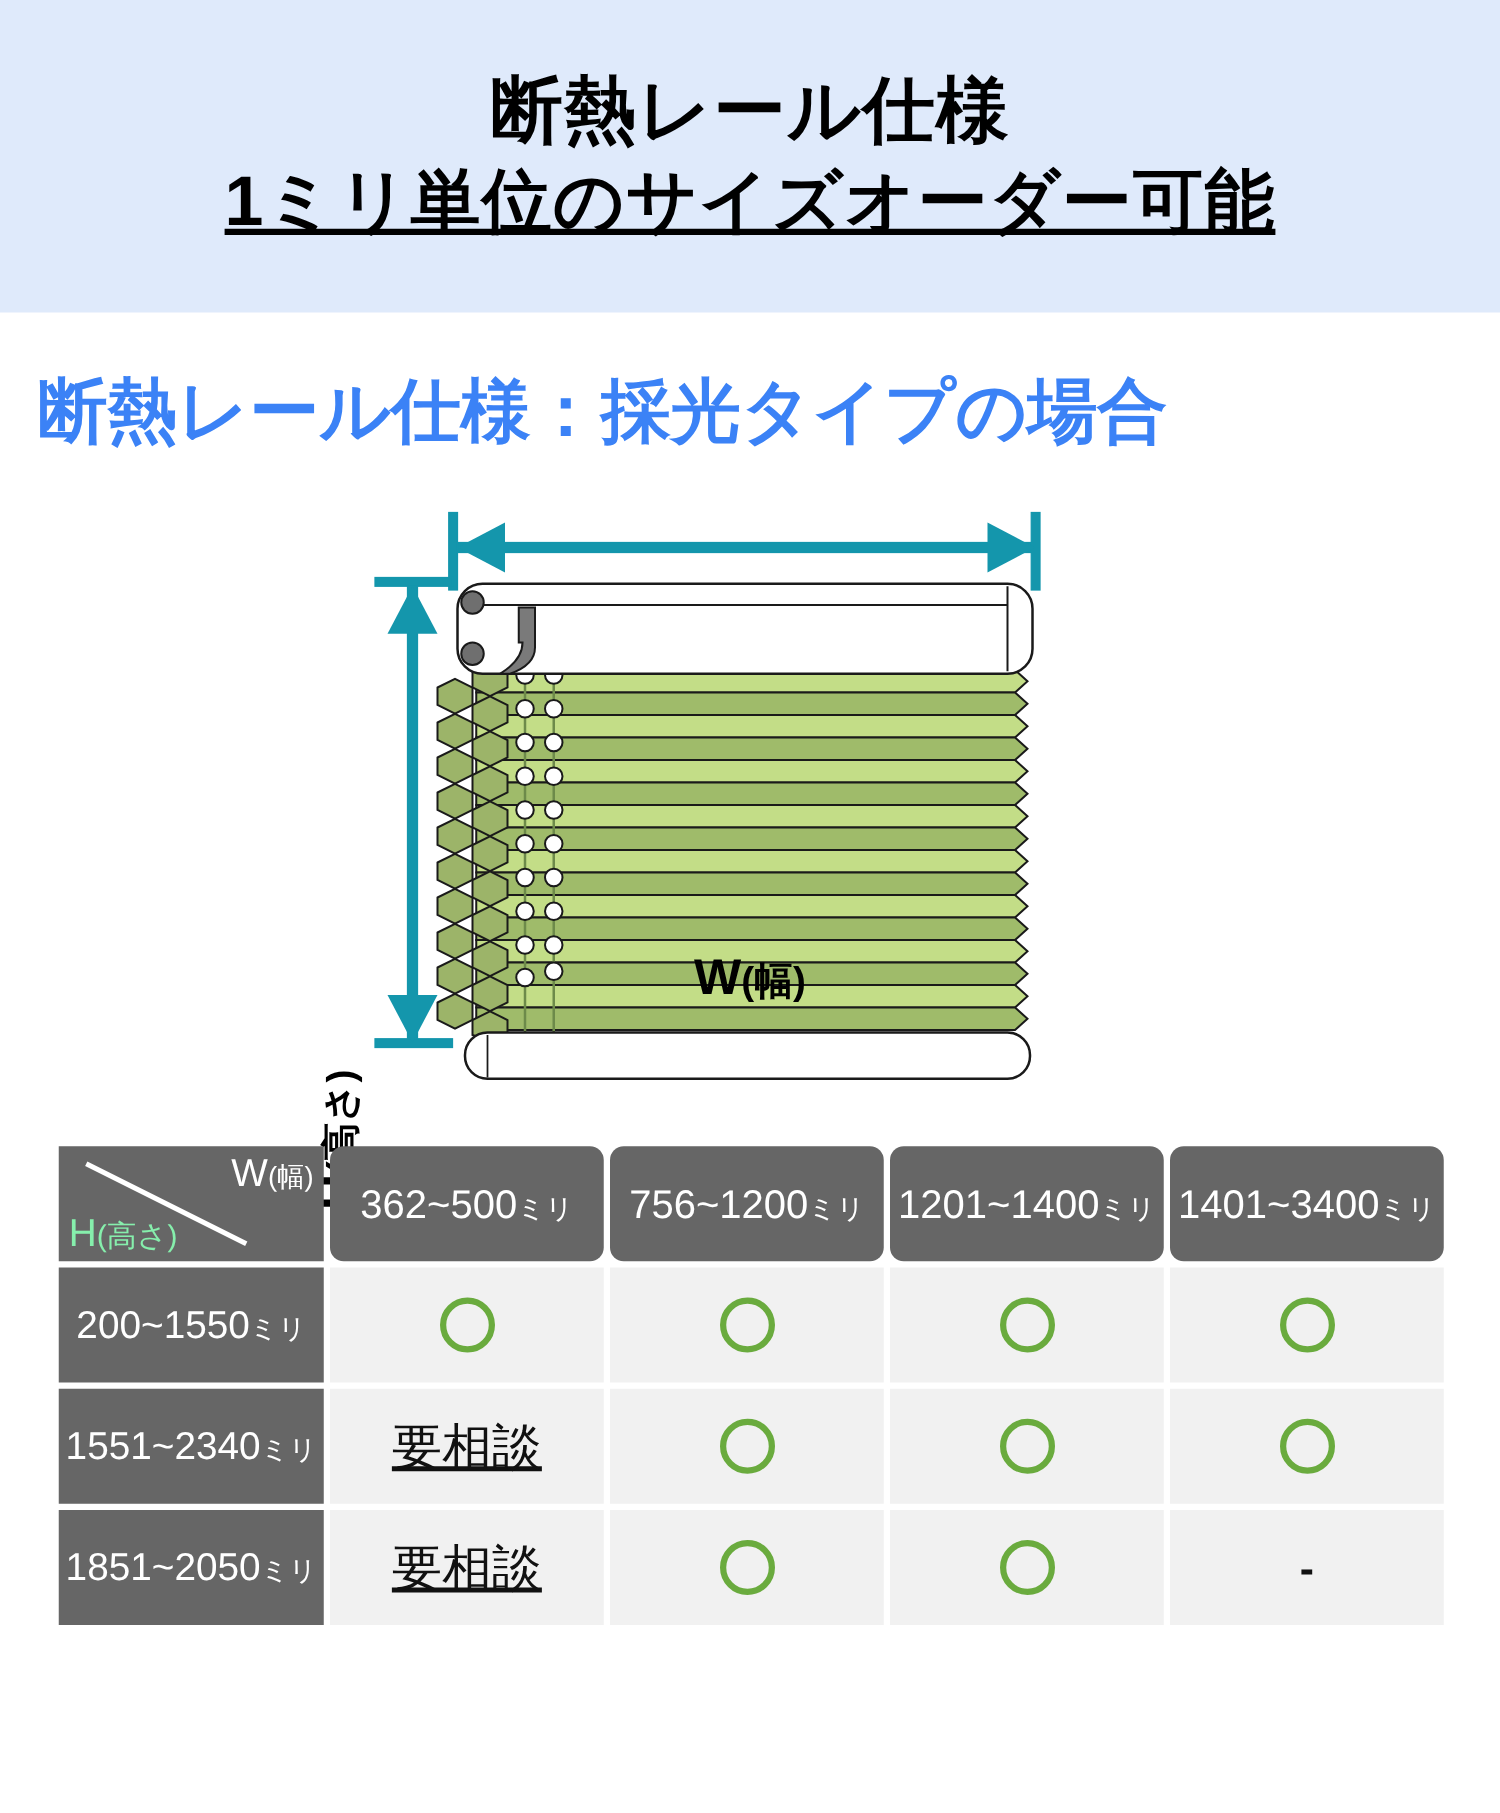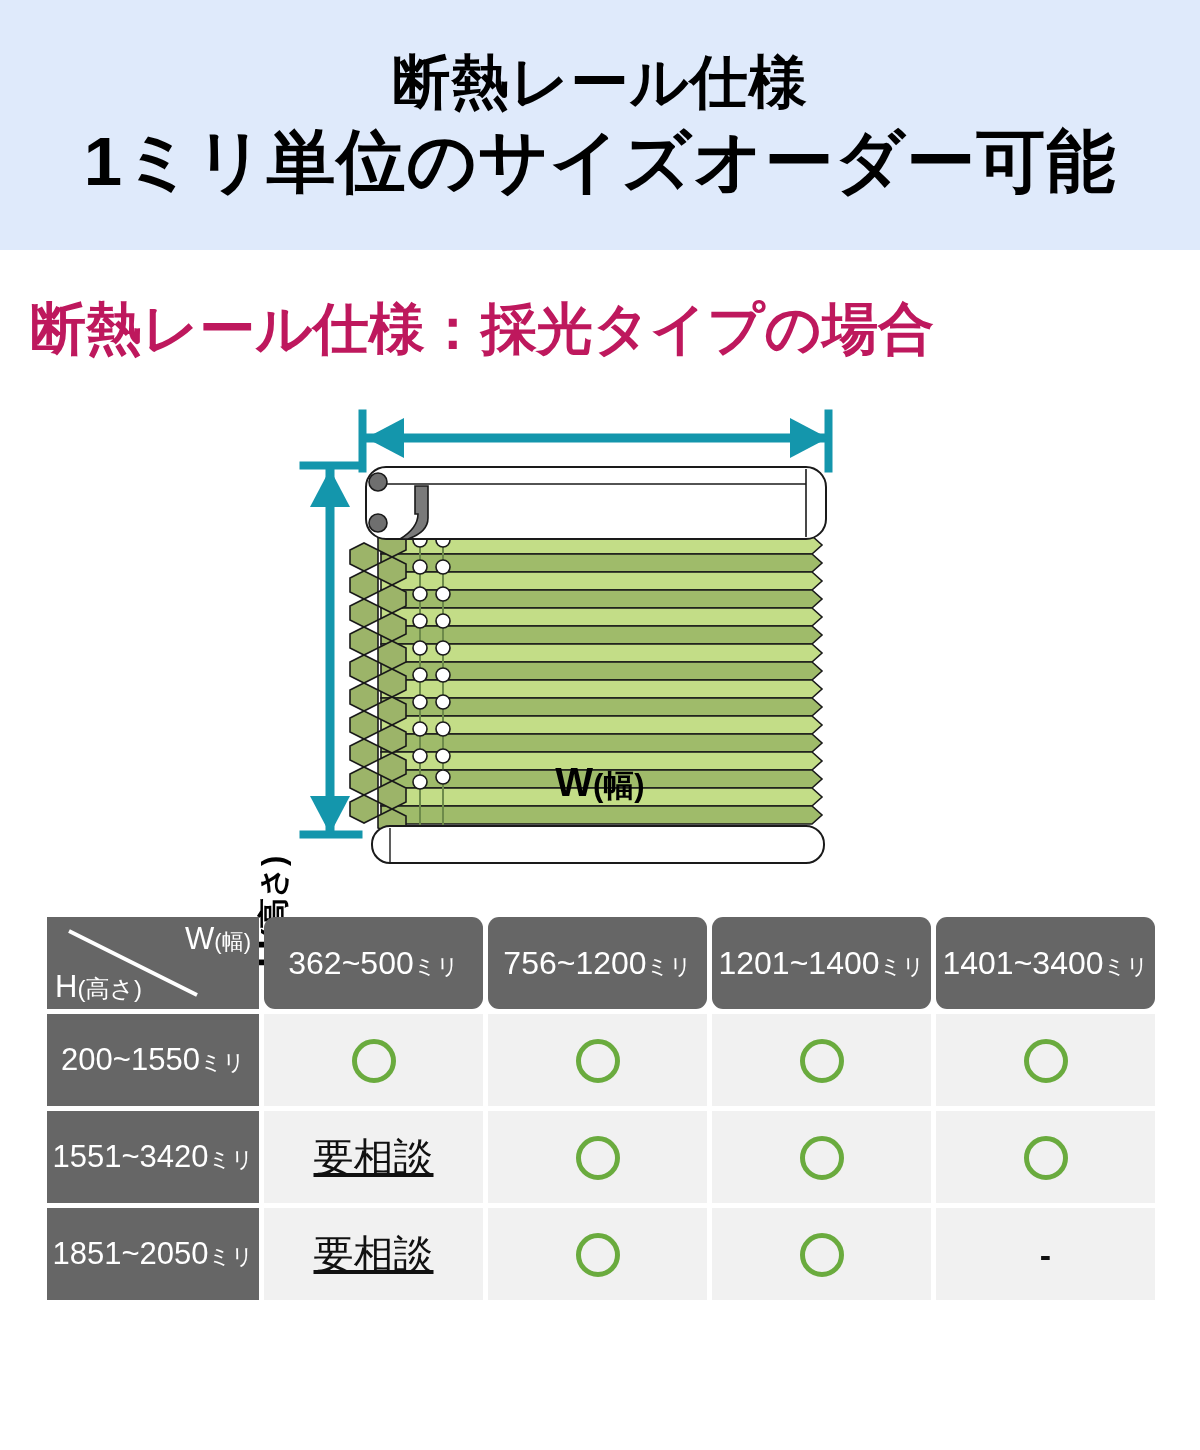--- a/index.html
+++ b/index.html
@@ -31,29 +31,30 @@
   }
   .banner-line {
     font-size: 58px;
     font-weight: bold;
     color: #000000;
     letter-spacing: 1px;
     line-height: 1.15;
     white-space: nowrap;
   }
   .banner-line.line2 {
-    font-size: 69px;
+    font-size: 56px;
+    text-decoration: underline;
   }
 
   
   .section-title {
     margin: 42px 0 0 30px;
     font-size: 56px;
     font-weight: bold;
-    color: #be185d;
+    color: #3b82f6;
     letter-spacing: 0px;
     white-space: nowrap;
   }
 
   
   .diagram-wrap {
     position: relative;
     width: 1200px;
     height: 545px;
   }
@@ -135,21 +136,21 @@
     top: 4px;
     color: #fff;
     font-size: 31px;
     white-space: nowrap;
   }
   .corner-w .unit { font-size: 22px; }
   .corner-h {
     position: absolute;
     left: 8px;
     bottom: 4px;
-    color: #ffffff;
+    color: #86efac;
     font-size: 31px;
     white-space: nowrap;
   }
   .corner-h .unit { font-size: 24px; }
   .row-head {
     background: #666666;
     color: #ffffff;
     font-size: 31px;
     white-space: nowrap;
     margin-left: 44px;
@@ -362,21 +363,21 @@
 
     <tr>
       <td class="row-head"><span>200~1550</span><span class="unit">ミリ</span></td>
       <td class="data-cell"><span class="circle-mark"></span></td>
       <td class="data-cell"><span class="circle-mark"></span></td>
       <td class="data-cell"><span class="circle-mark"></span></td>
       <td class="data-cell"><span class="circle-mark"></span></td>
     </tr>
 
     <tr>
-      <td class="row-head"><span>1551~3420</span><span class="unit">ミリ</span></td>
+      <td class="row-head"><span>1551~2340</span><span class="unit">ミリ</span></td>
       <td class="data-cell"><span class="text-mark">要相談</span></td>
       <td class="data-cell"><span class="circle-mark"></span></td>
       <td class="data-cell"><span class="circle-mark"></span></td>
       <td class="data-cell"><span class="circle-mark"></span></td>
     </tr>
 
     <tr>
       <td class="row-head"><span>1851~2050</span><span class="unit">ミリ</span></td>
       <td class="data-cell"><span class="text-mark">要相談</span></td>
       <td class="data-cell"><span class="circle-mark"></span></td>

